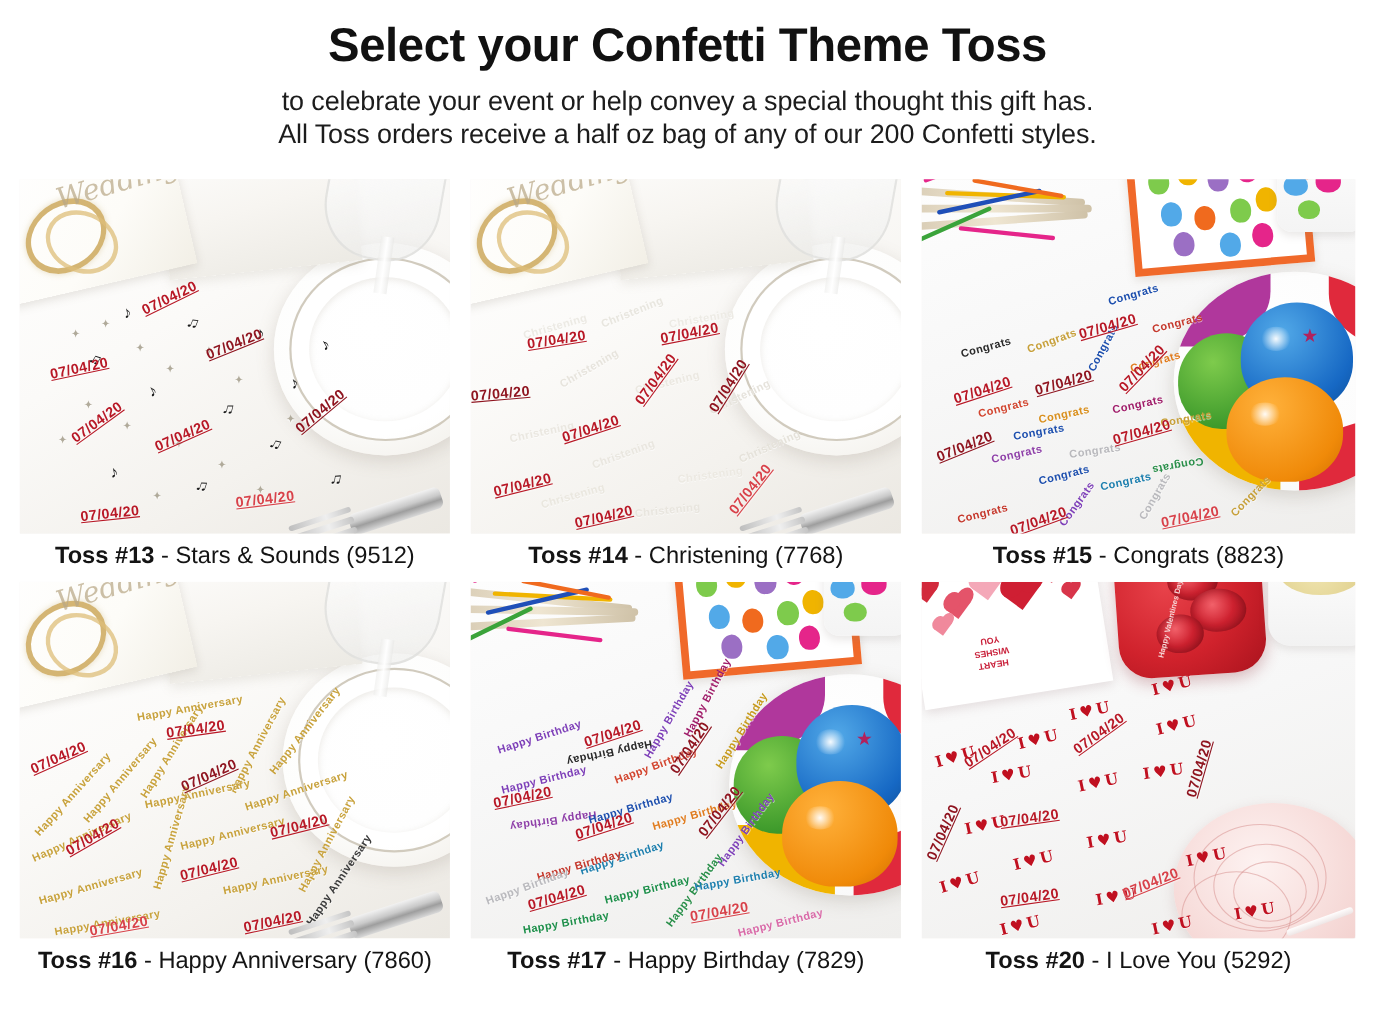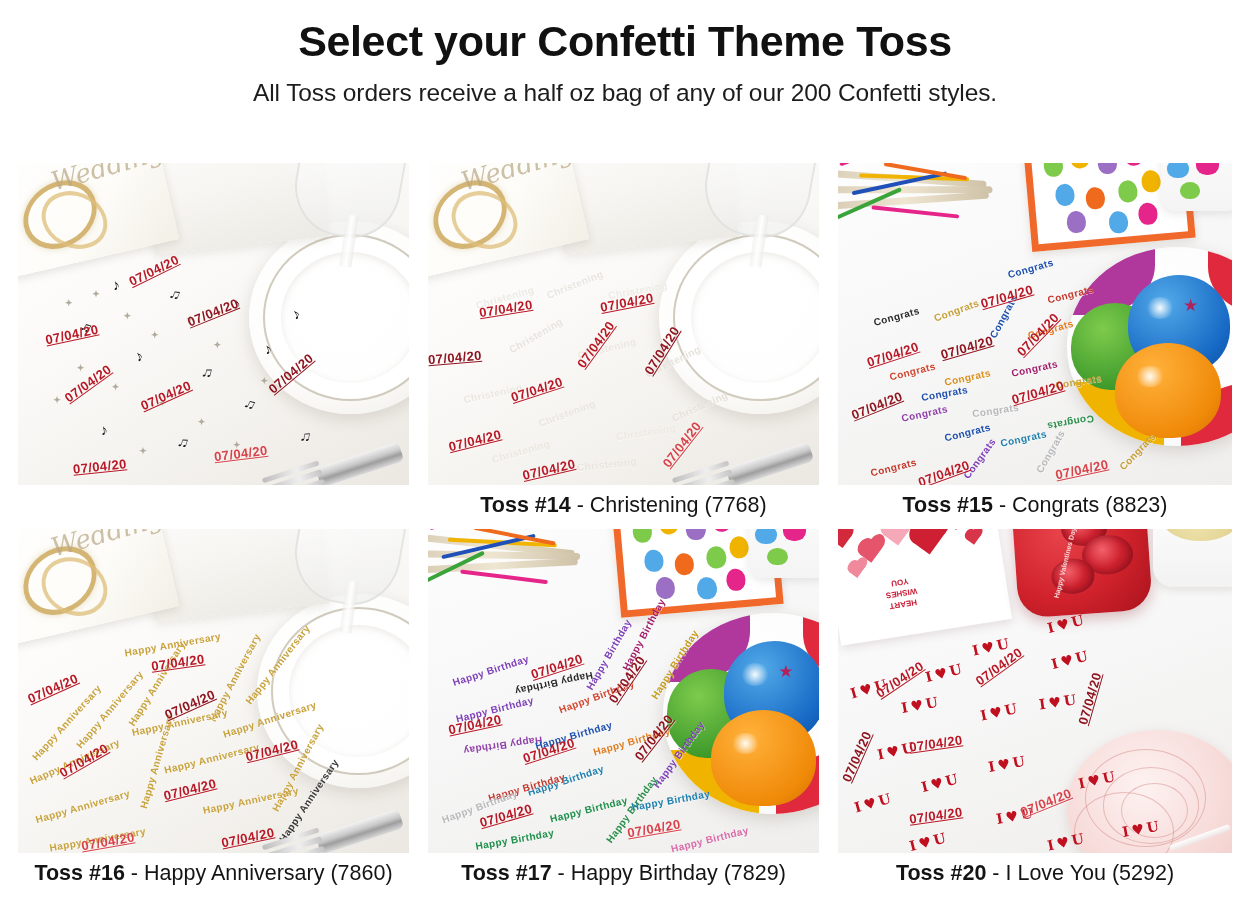--- a/index.html
+++ b/index.html
@@ -310,20 +310,21 @@
     font-family:"DejaVu Serif", serif;letter-spacing:-1px;white-space:nowrap;
     text-shadow:0 1px 0 rgba(255,255,255,.5);
   }
 </style>
 </head>
 <body>
 
 <div class="header">
   <h1 class="page-title">Select your Confetti Theme Toss</h1>
   <div class="subtitle">
+    <div class="subline">to celebrate your event or help convey a special thought this gift has.</div>
     <div class="subline">All Toss orders receive a half oz bag of any of our 200 Confetti styles.</div>
   </div>
 </div>
 
 <div class="grid">
 
   <div class="cell">
     <div class="photo">
       <div class="tablecloth linen-white"></div>
 
@@ -379,20 +380,23 @@
       <div class="conf date" style="left:14%;top:92%;transform:rotate(-6deg);">07/04/20</div>
 
       <div class="layer fork">
         <div class="fork-handle"></div>
         <div class="fork-tines">
             <i></i>
             <i></i>
             <i></i>
           </div>
       </div>
+    </div>
+    <div class="caption">
+      <span class="idx">Toss #13</span><span class="rest"> - Stars &amp; Sounds (9512)</span>
     </div>
   </div>
 
   <div class="cell">
     <div class="photo">
       <div class="tablecloth linen-white"></div>
 
       <div class="layer plate" style="right:-11%;top:18%;width:52%;height:60%;">
         <div class="plate-rim"></div>
         <div class="plate-scroll"></div>

